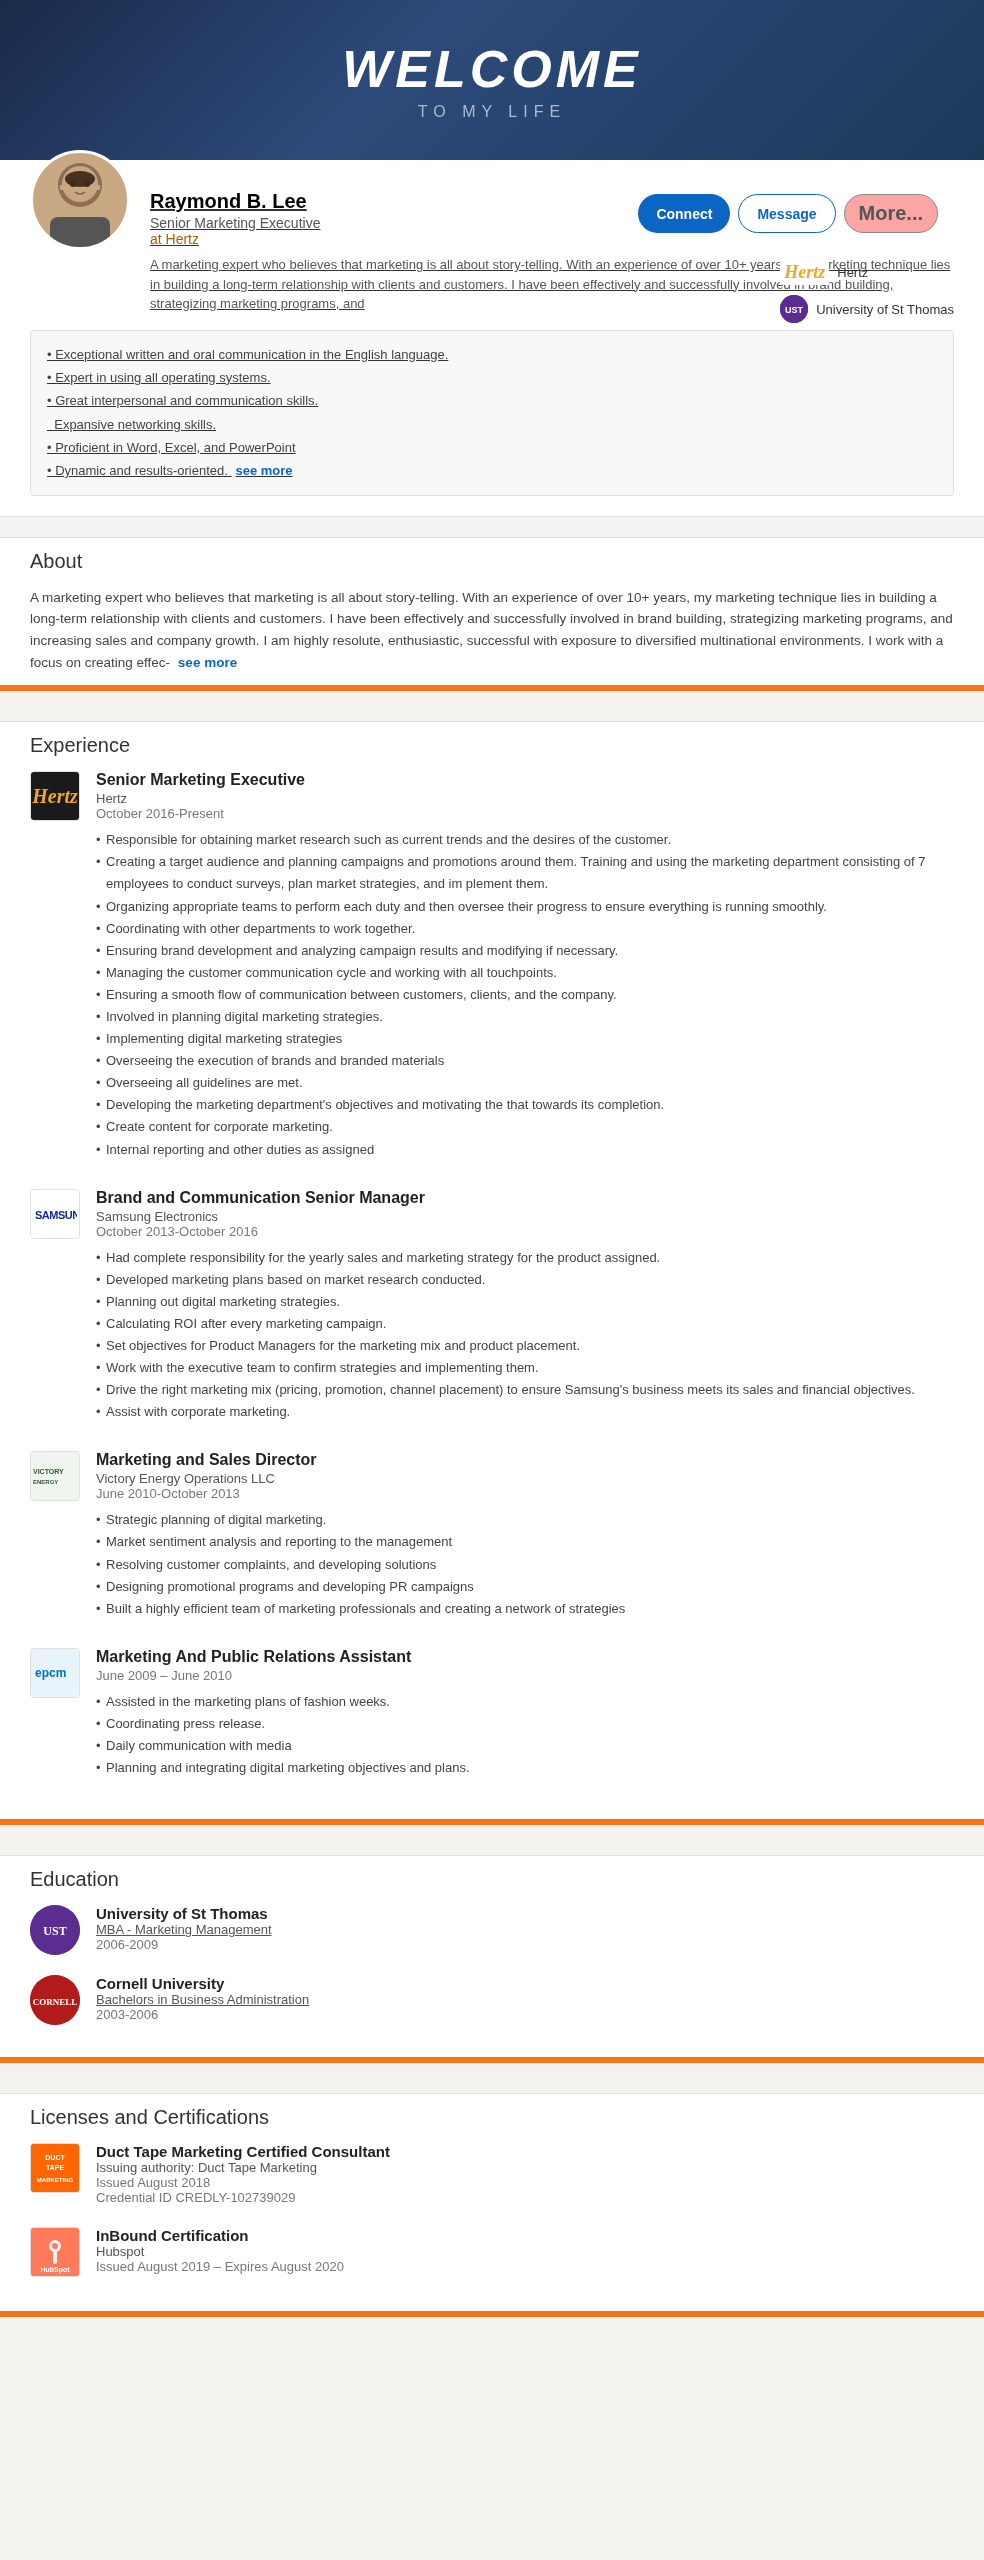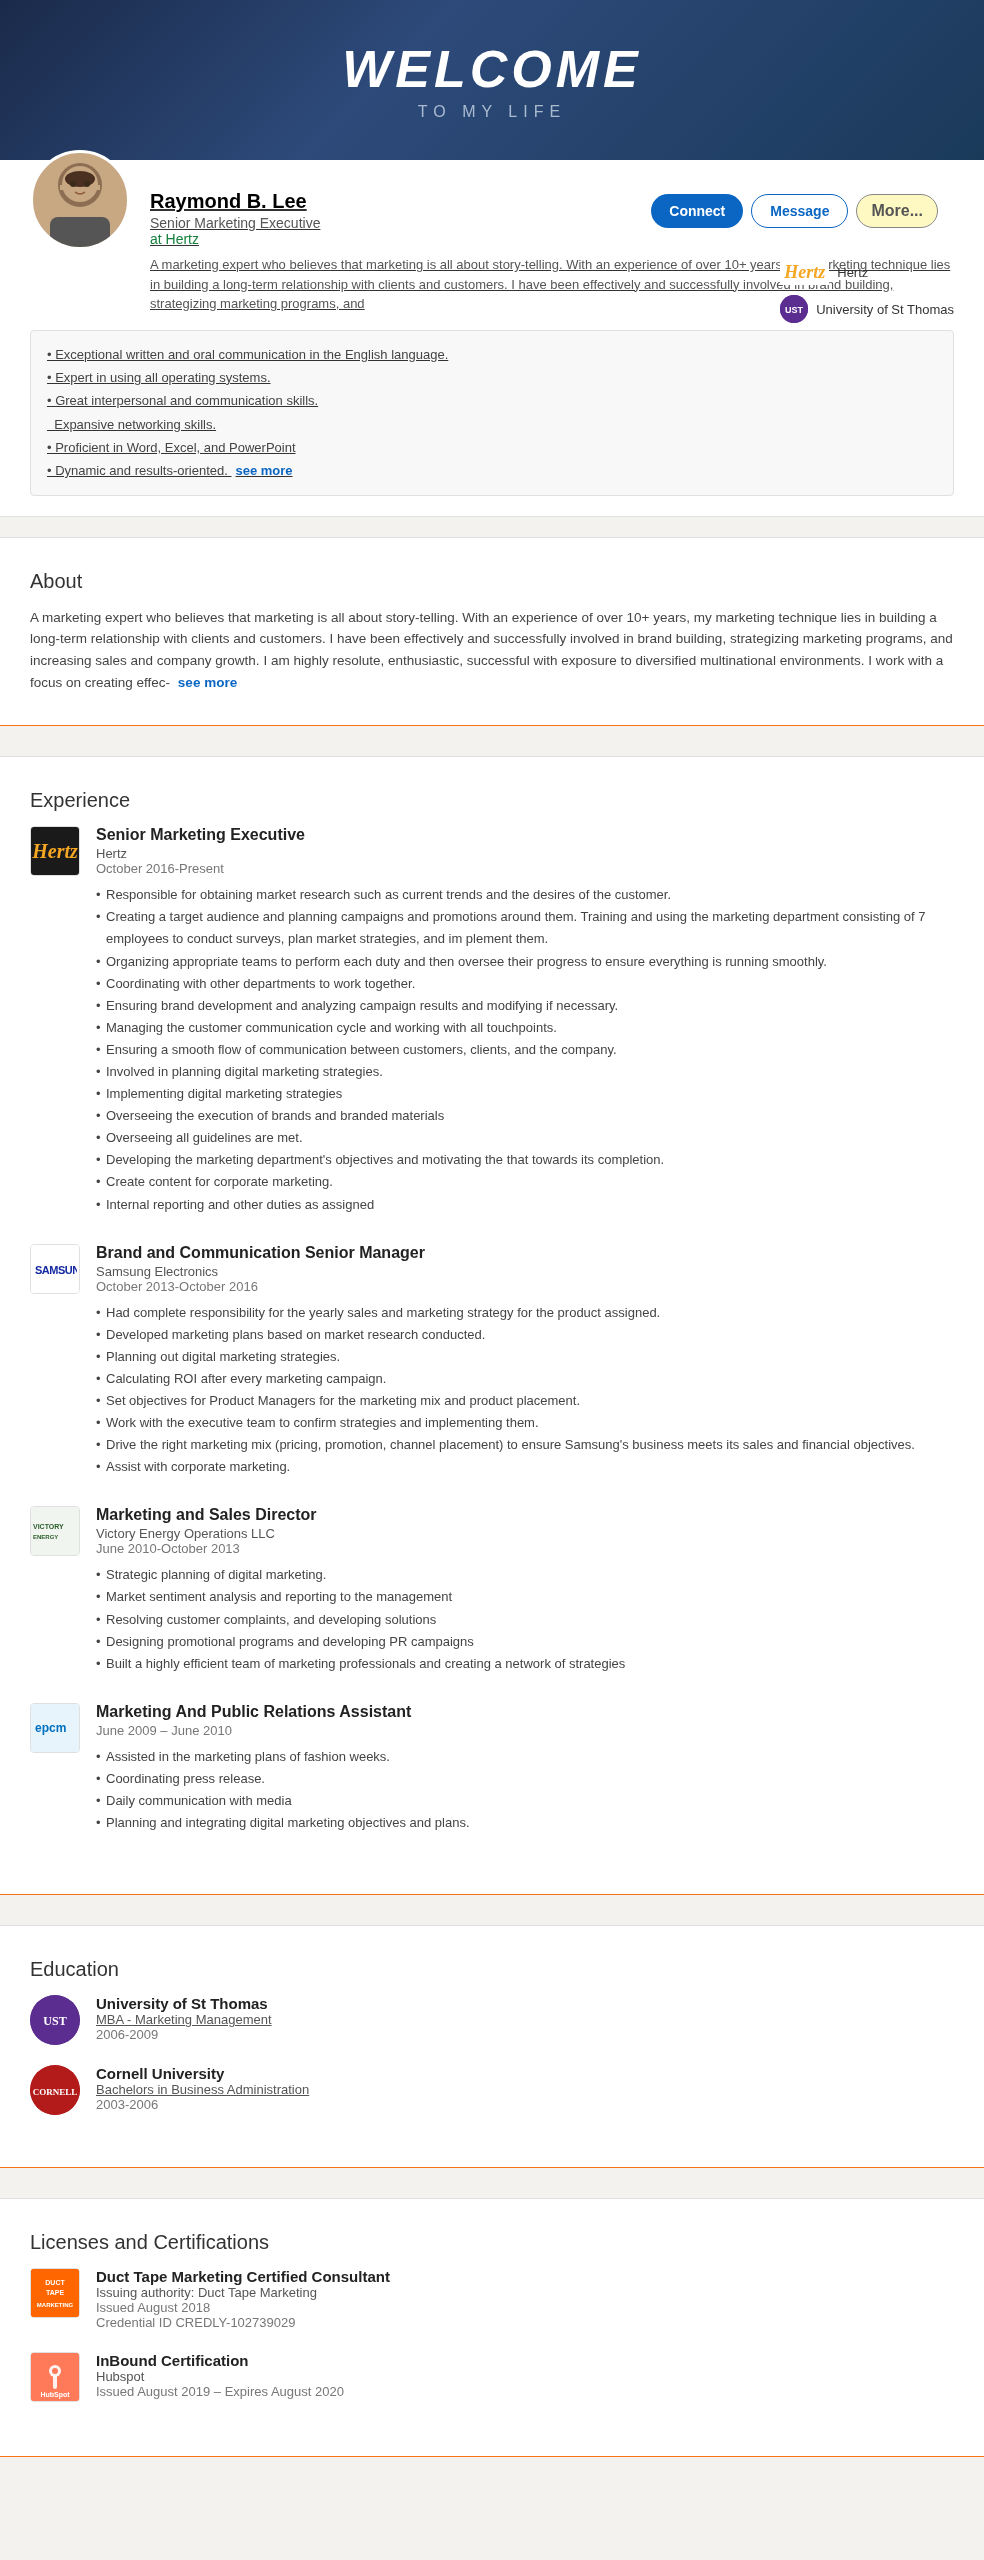--- a/index.html
+++ b/index.html
@@ -80,21 +80,21 @@
       font-weight: 700;
       color: #000;
     }
     .profile-title {
       font-size: 14px;
       color: #555;
       margin-top: 2px;
     }
     .profile-company {
       font-size: 14px;
-      color: #15803d;
+      color: #a16207;
     }
     .profile-summary {
       font-size: 13px;
       color: #555;
       margin-top: 8px;
       line-height: 1.5;
     }
     .action-buttons {
       position: absolute;
       right: 16px;
@@ -116,26 +116,26 @@
       background: white;
       color: #0a66c2;
       border: 1.5px solid #0a66c2;
       padding: 7px 18px;
       border-radius: 20px;
       font-size: 14px;
       font-weight: 600;
       cursor: pointer;
     }
     .btn-more {
-      background: #fef9c3;
+      background: #fca5a5;
       color: #555;
       border: 1.5px solid #888;
       padding: 7px 14px;
       border-radius: 20px;
-      font-size: 16px;
+      font-size: 20px;
       font-weight: 600;
       cursor: pointer;
     }
     .sidebar-companies {
       position: absolute;
       right: 0;
       top: 80px;
       display: flex;
       flex-direction: column;
       gap: 10px;
@@ -188,23 +188,23 @@
       font-weight: 600;
       cursor: pointer;
       margin-left: 4px;
       margin-top: 47px;
     }
 
     
     .section-card {
       background: #ffffff;
       margin: 10px 0;
-      padding: 32px 30px;
+      padding: 12px 30px;
       border-top: 1px solid #e0e0e0;
-      border-bottom: 1px solid #f97316;
+      border-bottom: 6px solid #f97316;
     }
     .section-title {
       font-size: 20px;
       font-weight: 400;
       color: #333;
       margin-bottom: 14px;
     }
     .about-text {
       font-size: 13.5px;
       color: #444;

